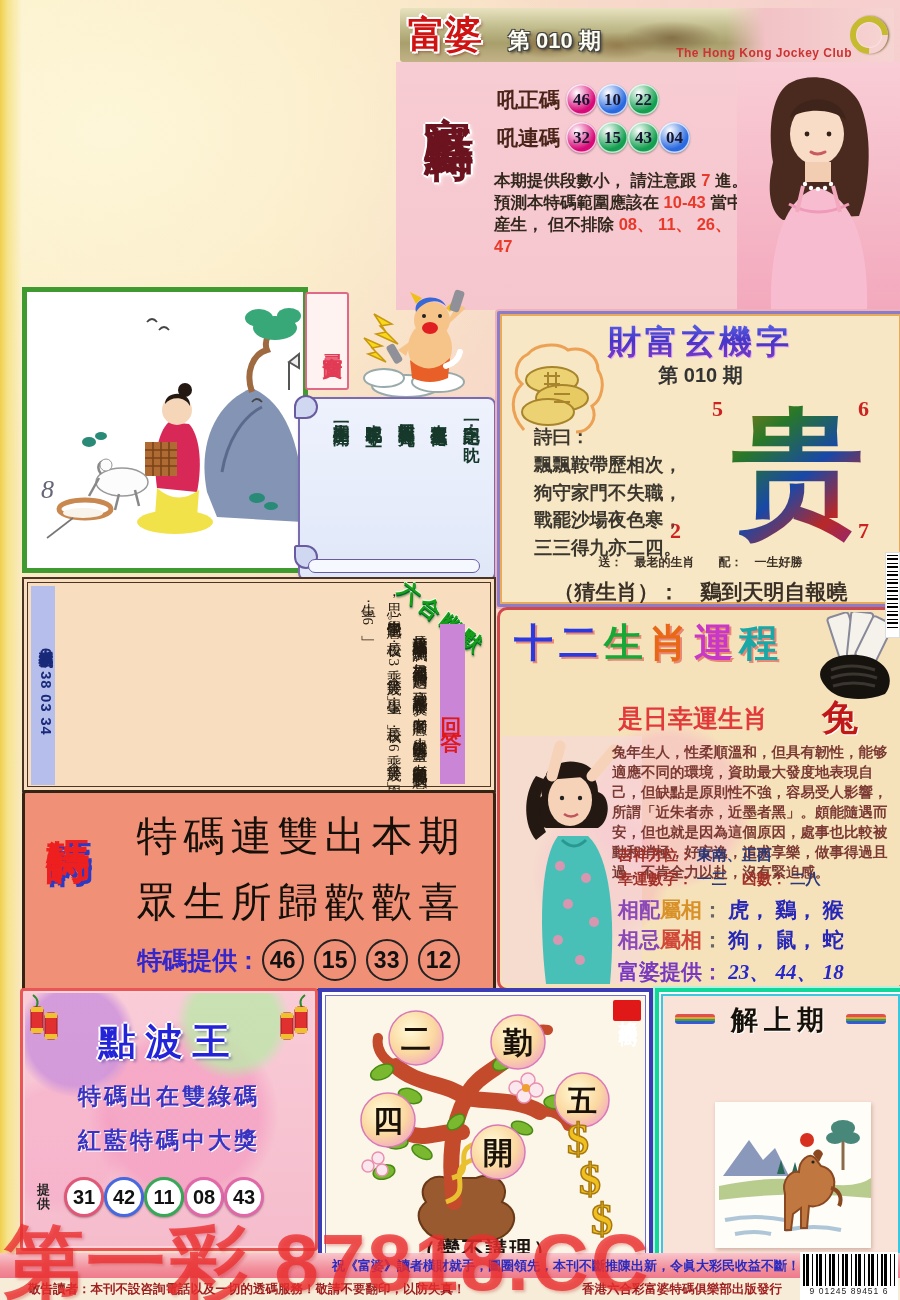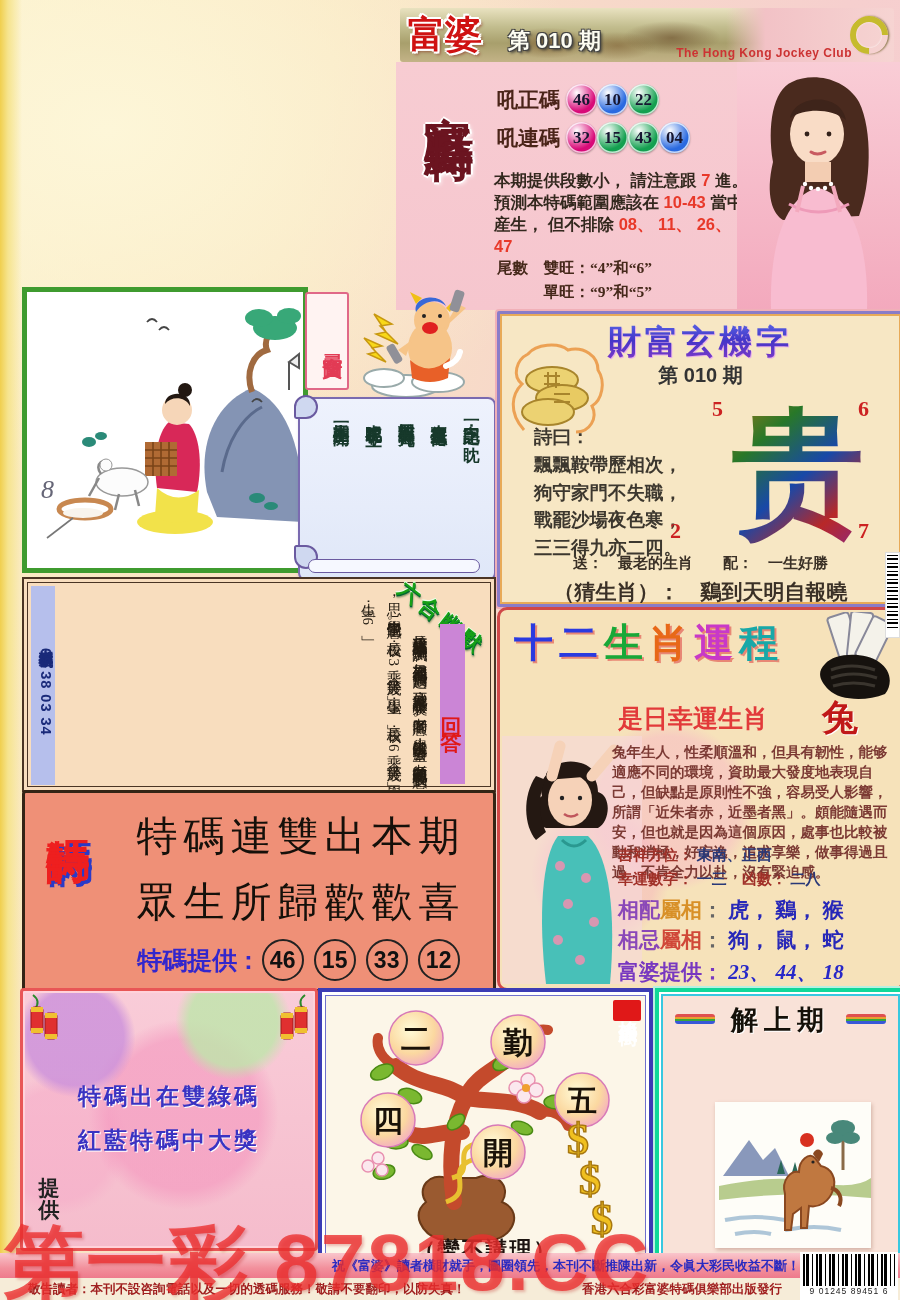--- a/index.html
+++ b/index.html
@@ -62,21 +62,21 @@
     background:linear-gradient(180deg,#5a6ae8 0%,#4436c8 45%,#8a3ac8 100%);-webkit-background-clip:text;background-clip:text;color:transparent;
     filter:drop-shadow(1px 1px 0 #e8b0e8);}
   #mys-issue{left:0;right:0;top:48px;text-align:center;font-size:20px;font-weight:bold;color:#333;}
   #mys-coins{left:6px;top:28px;}
   #mys-poem{left:34px;top:110px;font-size:18.5px;font-weight:bold;color:#3c372e;line-height:1.5;}
   #bigchar{left:218px;top:80px;width:160px;height:160px;font-size:132px;font-weight:bold;line-height:160px;text-align:center;
     font-family:"Liberation Serif",serif;
     background:linear-gradient(140deg,#a87818 4%,#287828 28%,#1848a8 52%,#b82828 74%,#882888 95%);
     -webkit-background-clip:text;background-clip:text;color:transparent;}
   .corner{font-size:22px;font-weight:bold;color:#c22;font-family:"Liberation Serif",serif;}
-  #mys-song{left:0;right:0;top:240px;text-align:center;font-size:15px;font-weight:bold;color:#3a3026;}
+  #mys-song{left:0;right:0;top:240px;text-align:center;font-size:12px;font-weight:bold;color:#3a3026;}
   #mys-guess{left:0;right:0;top:264px;text-align:center;font-size:21px;font-weight:bold;color:#3a3026;}
 
   
   #joke{left:22px;top:577px;width:470px;height:211px;background:#f8ddbe;border:2px solid #4a3424;
     box-shadow:inset 0 0 0 3px #f8ddbe, inset 0 0 0 4px #4a3424;}
   #lucky-strip{left:7px;top:7px;width:24px;height:197px;background:#b6bfec;color:#1a2a7a;font-weight:bold;
     font-size:14.5px;text-align:center;letter-spacing:1px;padding-top:2px;}
   #joke-text{left:40px;top:12px;width:368px;height:187px;font-size:15px;color:#241c12;line-height:1.72;letter-spacing:1px;}
   #answer-strip{left:416px;top:45px;width:25px;height:138px;background:#cb85d6;color:#e01818;font-weight:bold;
     font-size:21px;text-align:center;letter-spacing:14px;padding-top:22px;}
@@ -119,21 +119,21 @@
       radial-gradient(circle at 18% 18%,rgba(200,140,220,.75) 0 48px,rgba(200,140,220,0) 60px),
       radial-gradient(circle at 72% 12%,rgba(190,230,170,.8) 0 44px,rgba(190,230,170,0) 58px),
       radial-gradient(circle at 55% 48%,rgba(244,150,190,.6) 0 75px,rgba(244,150,190,0) 95px),
       radial-gradient(circle at 12% 60%,rgba(246,170,200,.5) 0 55px,rgba(246,170,200,0) 70px),
       linear-gradient(180deg,#f9ccd8 0%,#f5bccc 100%);}
   #bw-title{left:0;right:0;top:26px;text-align:center;font-size:37px;font-weight:bold;color:#2323d8;letter-spacing:10px;
     text-shadow:2px 0 0 #fff,-2px 0 0 #fff,0 2px 0 #fff,0 -2px 0 #fff,3px 3px 3px rgba(0,0,120,.35);}
   .bw-line{left:0;right:0;text-align:center;font-size:23px;font-weight:bold;color:#3a33c2;letter-spacing:3px;
     font-family:"Liberation Serif",serif;text-shadow:1px 1px 0 #fff;}
   #bw-provide{left:14px;top:186px;width:264px;display:flex;align-items:center;gap:3px;}
-  #bw-provide-label{width:24px;font-size:21px;font-weight:bold;color:#222;line-height:1.05;text-align:center;}
+  #bw-provide-label{width:24px;font-size:13px;font-weight:bold;color:#222;line-height:1.05;}
 
   
   #treebox{left:318px;top:988px;width:327px;height:281px;background:#fcf6e8;border:4px solid #3b3bb4;
     box-shadow:inset 0 0 0 3px #fff, inset 0 0 0 4px #7070cc;}
   #tree-label{right:8px;top:8px;width:28px;background:#e01818;color:#fff;font-size:19px;font-weight:bold;
     text-align:center;padding:6px 0;letter-spacing:3px;border-radius:2px;}
   #tree-caption{left:0;right:0;bottom:8px;text-align:center;font-size:22px;font-weight:bold;color:#1c1410;
     font-family:"Liberation Serif",serif;letter-spacing:2px;}
 
   
@@ -183,24 +183,20 @@
   <div class="tiprow abs serif" style="top:122px;">
     <span>吼連碼</span>
     <span><span class="ball" style="background: radial-gradient(circle at 35% 28%, rgb(255, 255, 255) 0%, rgb(216, 10, 120) 62%, rgb(216, 10, 120) 100%);">32</span><span class="ball" style="background: radial-gradient(circle at 35% 28%, rgb(255, 255, 255) 0%, rgb(20, 160, 80) 62%, rgb(20, 160, 80) 100%);">15</span><span class="ball" style="background: radial-gradient(circle at 35% 28%, rgb(255, 255, 255) 0%, rgb(20, 160, 80) 62%, rgb(20, 160, 80) 100%);">43</span><span class="ball" style="background: radial-gradient(circle at 35% 28%, rgb(255, 255, 255) 0%, rgb(42, 106, 224) 62%, rgb(42, 106, 224) 100%);">04</span></span>
   </div>
 
   <div id="para" class="abs">
     <div><span>本期提供段數小， 請注意跟 </span><span style="color: rgb(232, 57, 42);">7</span><span> 進。</span></div>
     <div><span>預測本特碼範圍應該在 </span><span style="color: rgb(232, 57, 42);">10-43</span><span> 當中</span></div>
     <div><span>産生， 但不排除 </span><span style="color: rgb(232, 57, 42);">08、 11、 26、</span></div>
     <div><span style="color: rgb(232, 57, 42);">47</span></div>
-  </div>
-  <div id="tails" class="abs serif">
-    <div>尾數　雙旺：“4”和“6”</div>
-    <div>　　　單旺：“9”和“5”</div>
   </div>
 
   <svg class="abs" style="left:737px;top:62px;" width="163" height="248" viewBox="0 0 163 248">
     <defs>
       <linearGradient id="wbg" x1="0" y1="0" x2="0" y2="1">
         <stop offset="0" stop-color="#f9cdd6"></stop>
           <stop offset="1" stop-color="#f3a9bd"></stop>
       </linearGradient>
     </defs>
     <rect width="163" height="248" fill="url(#wbg)"></rect>
@@ -405,24 +401,26 @@
     </svg>
     <svg class="abs" style="right:2px;top:2px;transform:scaleX(-1);" width="40" height="50" viewBox="0 0 40 50">
       <path d="M8 2 q 8 6 2 14" stroke="#2a8a2a" stroke-width="2" fill="none"></path>
       <rect x="6" y="14" width="12" height="26" rx="3" fill="#e03030" stroke="#a01818"></rect>
       <rect x="6" y="14" width="12" height="5" fill="#f0c030"></rect>
         <rect x="6" y="35" width="12" height="5" fill="#f0c030"></rect>
       <rect x="20" y="20" width="12" height="26" rx="3" fill="#e03030" stroke="#a01818"></rect>
       <rect x="20" y="20" width="12" height="5" fill="#f0c030"></rect>
         <rect x="20" y="41" width="12" height="5" fill="#f0c030"></rect>
     </svg>
+    <div id="bw-title" class="abs">點波王</div>
     <div class="bw-line abs" style="top:90px;">特碼出在雙綠碼</div>
     <div class="bw-line abs" style="top:134px;">紅藍特碼中大獎</div>
     <div id="bw-provide" class="abs">
       <div id="bw-provide-label">提供</div>
+      <span><span class="ball ring" style="border-color: rgb(224, 88, 120);">31</span><span class="ball ring" style="border-color: rgb(72, 104, 224);">42</span><span class="ball ring" style="border-color: rgb(56, 168, 88);">11</span><span class="ball ring" style="border-color: rgb(224, 104, 168);">08</span><span class="ball ring" style="border-color: rgb(224, 104, 168);">43</span></span>
     </div>
   </div>
 
   <div id="treebox" class="abs">
     <svg class="abs" style="left:4px;top:10px;" width="300" height="238" viewBox="0 0 300 238">
       <path d="M115 238 C 95 232 85 212 100 200 C 90 186 104 170 120 176 L 150 176 C 170 168 186 184 176 200 C 196 208 190 232 168 238 Z" fill="#9a5a30" stroke="#6a3a18" stroke-width="2"></path>
       <path d="M128 200 C 122 160 126 120 140 96 C 120 80 92 84 70 64 M140 96 C 150 70 180 66 196 42 M140 96 C 158 100 190 96 214 110 M136 130 C 118 128 100 138 84 132" stroke="#c44a2c" stroke-width="16" fill="none" stroke-linecap="round"></path>
       <path d="M70 64 C 56 58 50 46 52 36 M196 42 C 200 32 210 26 222 28 M214 110 C 228 108 238 114 242 124" stroke="#c44a2c" stroke-width="10" fill="none" stroke-linecap="round"></path>
       <path d="M120 200 C 150 190 118 168 146 158 M126 176 C 150 170 126 150 148 142" stroke="#e8c030" stroke-width="5" fill="none"></path>
       <g fill="#7ab830" stroke="#4a8a14" stroke-width="1.5">

